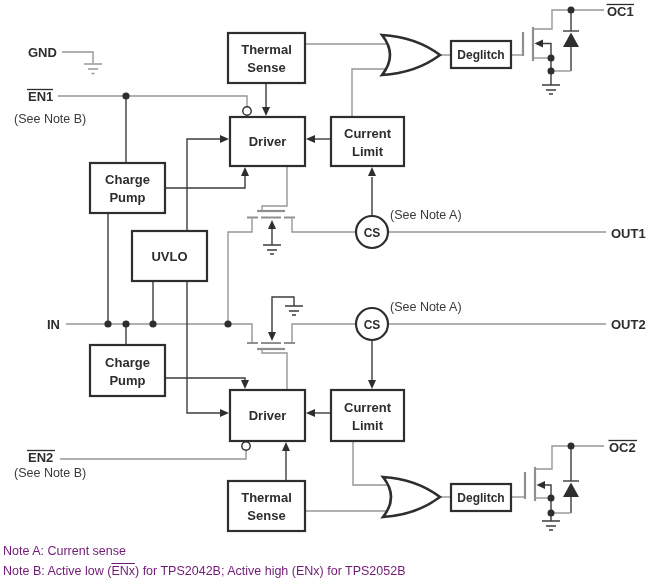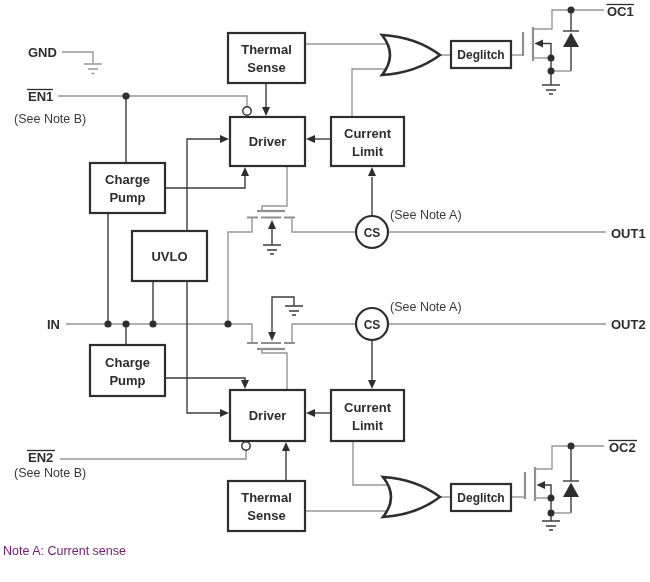--- a/index.html
+++ b/index.html
@@ -253,14 +253,15 @@
     <text class="lbl" x="609" y="452">OC2</text>
     <line class="ov" x1="608.5" y1="440.5" x2="637" y2="440.5"></line>
   </g>
 
   <text class="ann" x="390" y="219">(See Note A)</text>
   <text class="ann" x="390" y="311">(See Note A)</text>
 </svg>
 
 <div class="notes">
   <div><span>Note A: Current sense</span></div>
+  <div><span>Note B: Active low (</span><span class="ovl">ENx</span><span>) for TPS2042B; Active high (ENx) for TPS2052B</span></div>
 </div>
 </div>
 
 </body></html>

